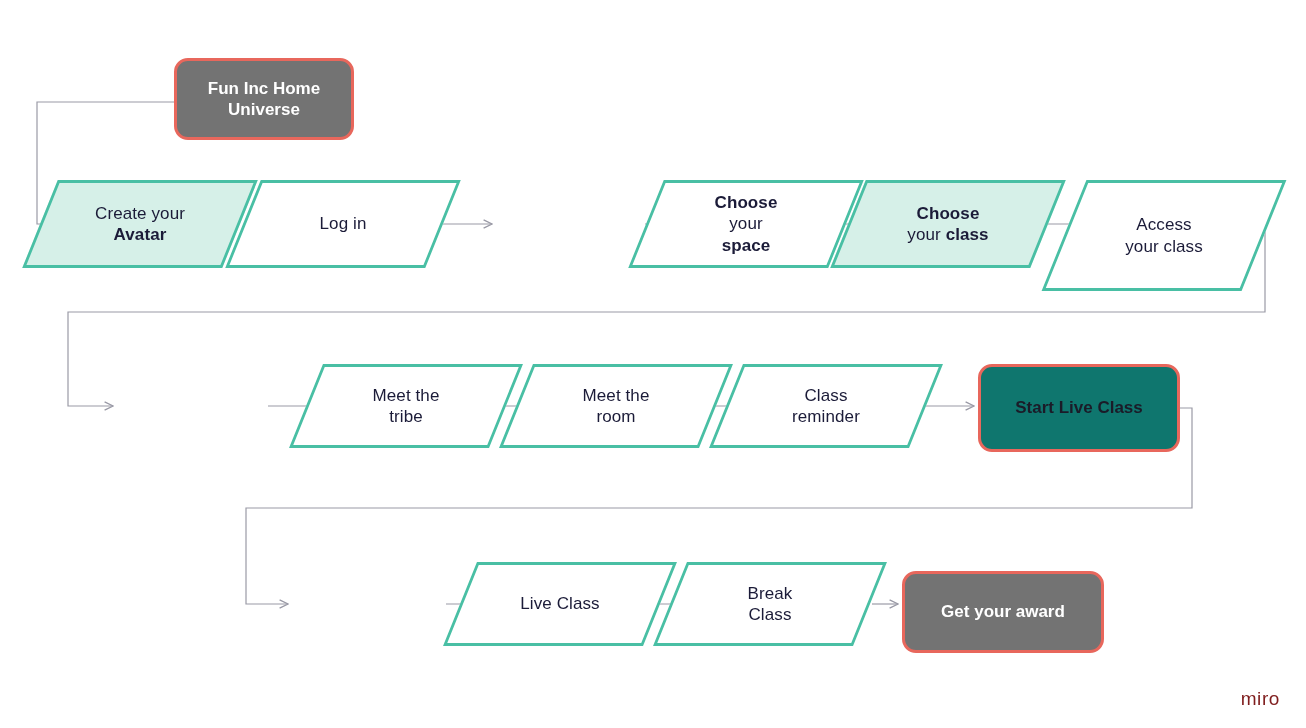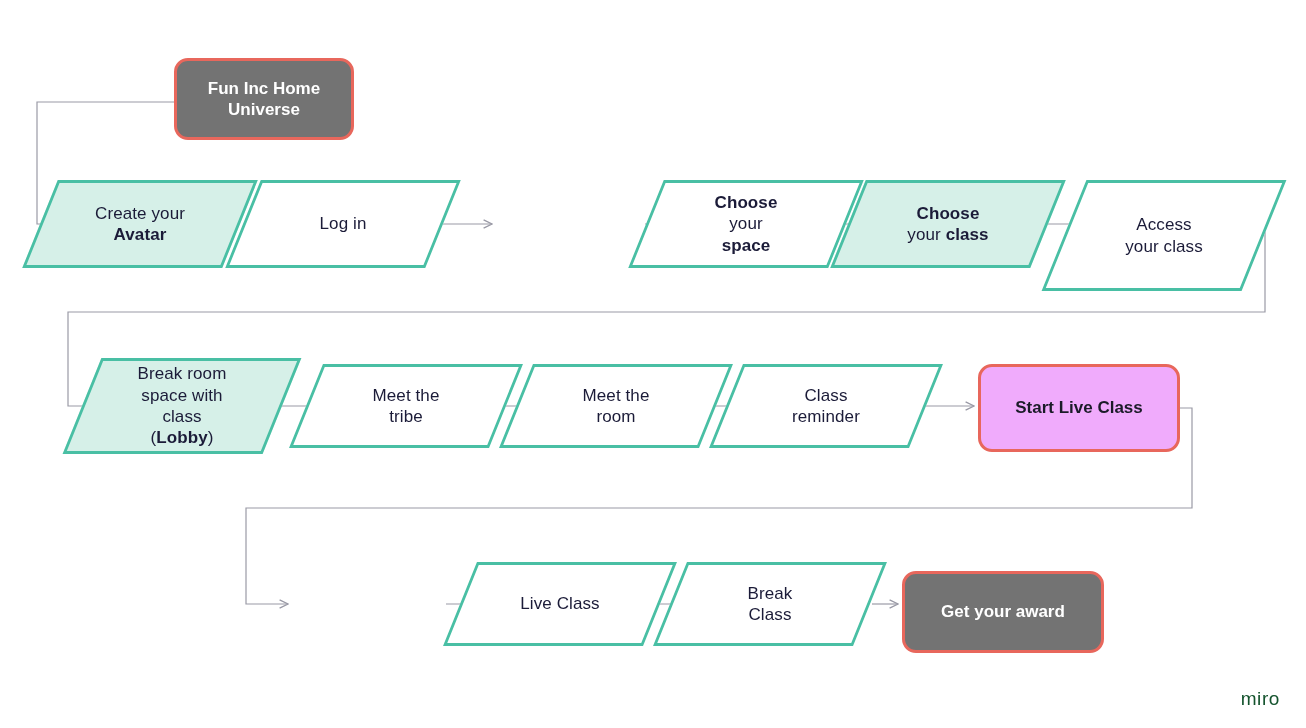--- a/index.html
+++ b/index.html
@@ -70,30 +70,30 @@
     line-height: 1.25;
     font-weight: 700;
     font-size: 17px;
   }
   .rrect.solid {
     background: #737373;
     color: #ffffff;
     border: 3px solid #e8675c;
   }
   .rrect.soft {
-    background: #f0abfc;
+    background: #0f766e;
     color: #1b1b28;
     border: 3px solid #e8675c;
   }
   #watermark {
     position: absolute;
     right: 26px;
     bottom: 18px;
     font-size: 19px;
-    color: #14532d;
+    color: #7f1d1d;
     letter-spacing: .6px;
     font-weight: 400;
     margin-top: 12px;
   }
 </style>
 </head>
 <body>
 
 <div id="canvas">
 
@@ -153,26 +153,20 @@
         <span><b>Choose</b><br><span>your </span><b>class</b></span>
       </div>
   </div>
   <div class="pgram" style="left:1064px; top:180px; width:200px; height:111px;">
     <div class="skin"></div>
     <div class="lbl">
         <span><span>Access</span><br><span>your class</span></span>
       </div>
   </div>
 
-  <div class="pgram fill" style="left:82px; top:358px; width:200px; height:96px;">
-    <div class="skin"></div>
-    <div class="lbl">
-        <span><span>Break room</span><br><span>space with</span><br><span>class</span><br><span>(</span><b>Lobby</b><span>)</span></span>
-      </div>
-  </div>
   <div class="pgram" style="left:306px; top:364px; width:200px; height:84px;">
     <div class="skin"></div>
     <div class="lbl">
         <span><span>Meet the</span><br><span>tribe</span></span>
       </div>
   </div>
   <div class="pgram" style="left:516px; top:364px; width:200px; height:84px;">
     <div class="skin"></div>
     <div class="lbl">
         <span><span>Meet the</span><br><span>room</span></span>

